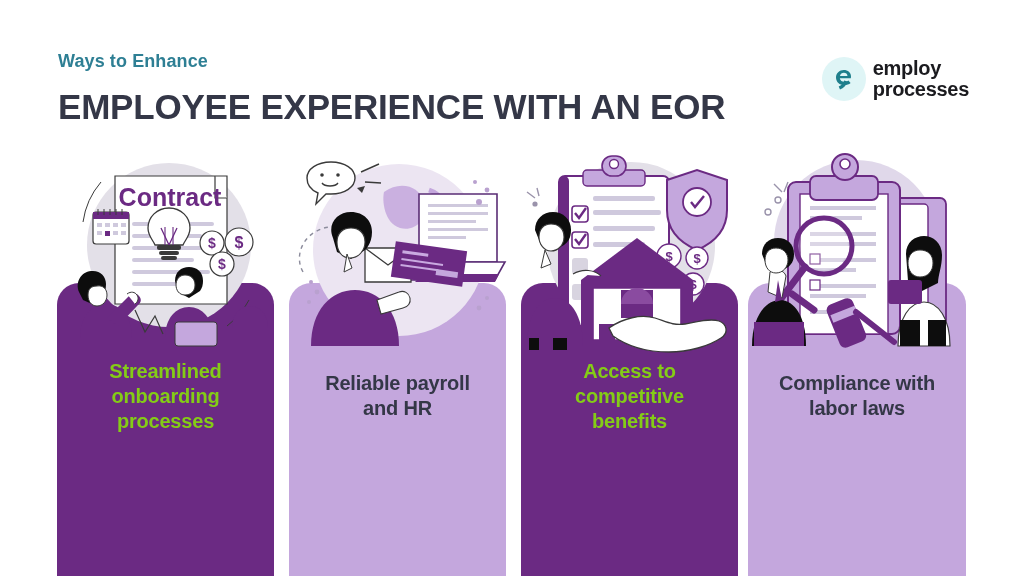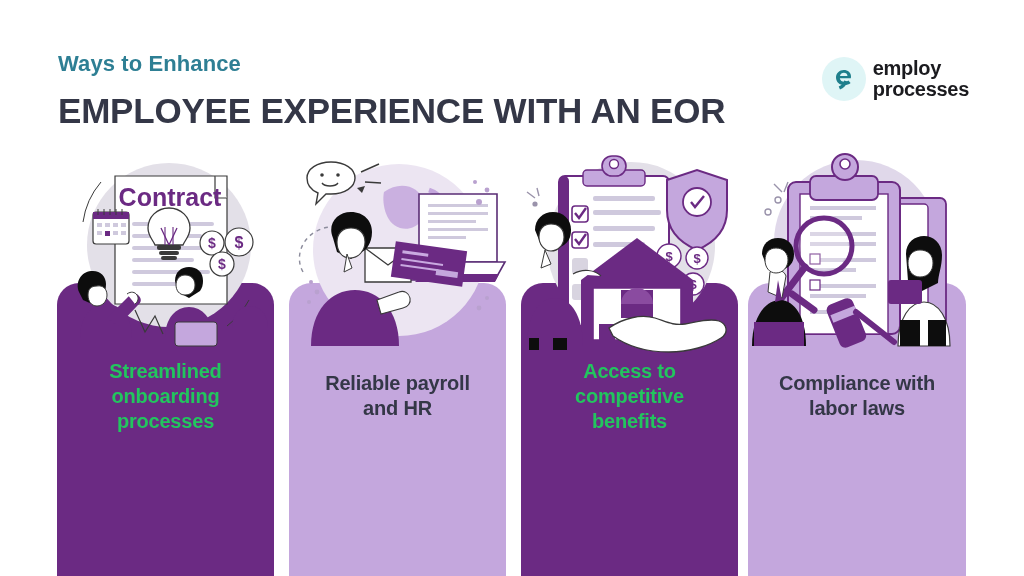--- a/index.html
+++ b/index.html
@@ -7,21 +7,21 @@
     width: 1024px; height: 576px;
     background: #ffffff;
     font-family: "Liberation Sans", sans-serif;
     overflow: hidden;
   }
   .page { position: relative; width: 1024px; height: 576px; background: #fff; }
 
   
   .header { position: absolute; left: 58px; top: 52px; }
   .eyebrow {
-    font-size: 22px; font-weight: bold; color: #2e7f94;
+    font-size: 18px; font-weight: bold; color: #2e7f94;
     letter-spacing: .1px; line-height: 1.1; white-space: nowrap;
   }
   .headline {
     margin-top: 17px;
     font-size: 35px; font-weight: bold; color: #343747;
     letter-spacing: -.2px; line-height: 1.05; white-space: nowrap;
   }
 
   
   .logo { position: absolute; right: 55px; top: 57px; display: flex; align-items: center; gap: 7px; }
@@ -56,21 +56,21 @@
     display: flex; align-items: flex-start; justify-content: center;
     padding-top: 76px;
   }
   .card.dark { background: #6b2a83; }
   .card.light { background: #c4a7dd; }
   .card-label {
     text-align: center; font-weight: bold;
     font-size: 20px; line-height: 1.26; letter-spacing: -.2px;
     padding: 0 12px; white-space: pre-line;
   }
-  .card.dark .card-label  { color: #22c55e; }
+  .card.dark .card-label  { color: #84cc16; }
   .card.light .card-label { color: #343747; margin-top: 12px; }
 </style>
 </head>
 <body>
 
 <div class="page">
 
   <div class="header">
     <div class="eyebrow">Ways to Enhance</div>
     <div class="headline">EMPLOYEE EXPERIENCE WITH AN EOR</div>

